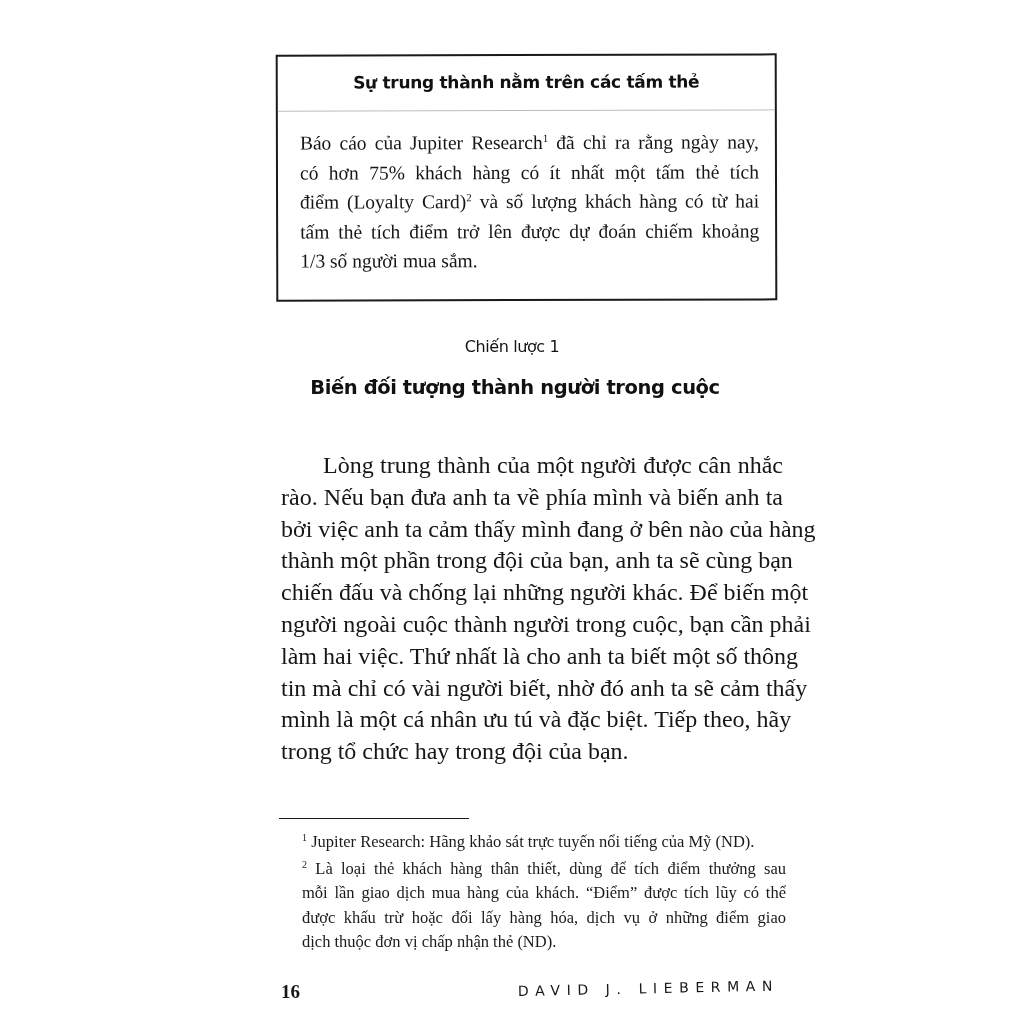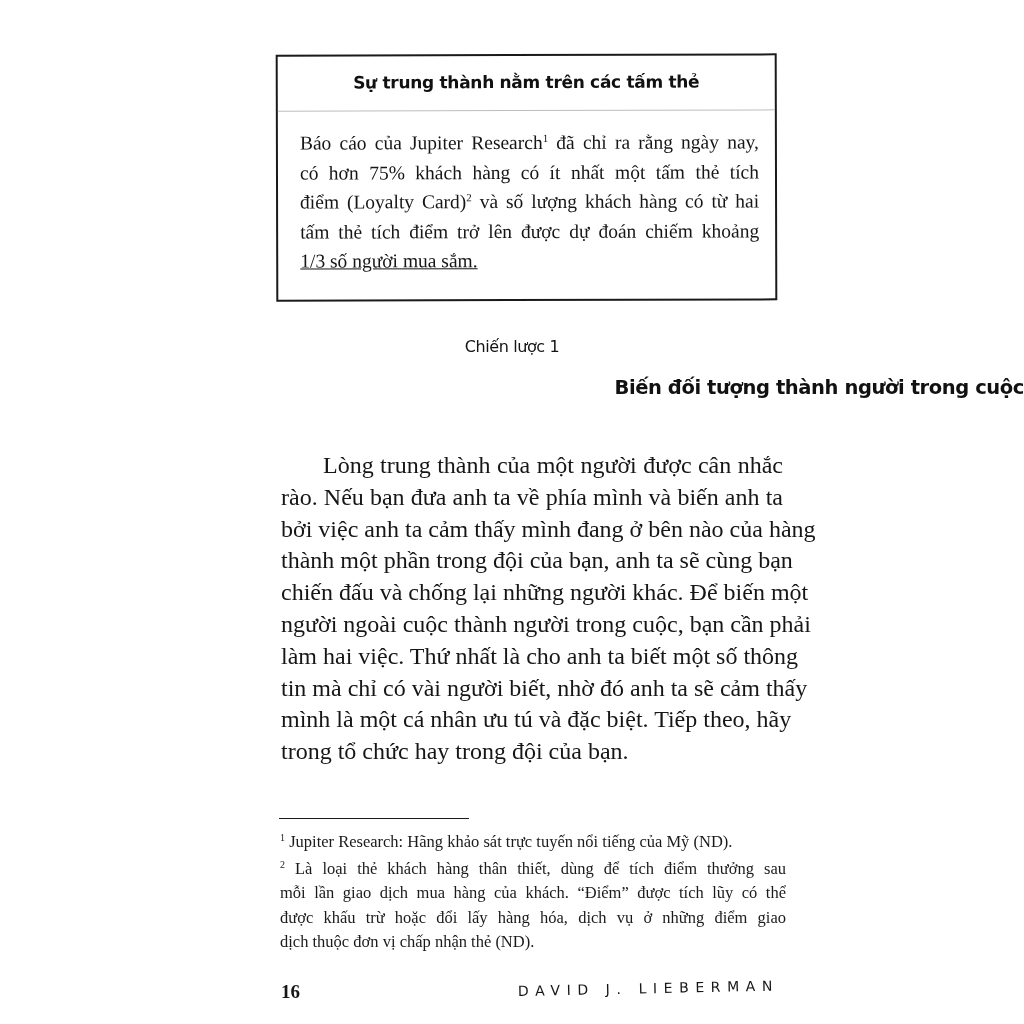--- a/index.html
+++ b/index.html
@@ -57,42 +57,42 @@
       font-size: 19.5px;
       line-height: 29.6px;
       text-align: justify;
       color: #161616;
     }
     .box-body .line {
       display: block;
       white-space: nowrap;
       text-align-last: justify;
     }
-    .box-body .line.last { text-align-last: left; text-decoration: underline; }
+    .box-body .line.last { text-align-last: left; }
     sup {
       font-size: 11px;
       vertical-align: 7px;
       line-height: 0;
     }
     .section-label {
       position: absolute;
       left: 0; right: 0;
       top: 337px;
       text-align: center;
       font-family: "DejaVu Sans", sans-serif;
       font-size: 16px;
       letter-spacing: -0.4px;
       color: #141414;
     }
     .section-title {
       position: absolute;
       left: 0; right: 0;
       top: 376px;
       padding-left: 6px;
-      text-align: right;
+      text-align: center;
       font-family: "DejaVu Sans", sans-serif;
       font-weight: bold;
       font-size: 19.5px;
       letter-spacing: -0.4px;
       color: #111;
     }
     .body-text {
       position: absolute;
       left: 281px;
       width: 502px;
@@ -126,20 +126,21 @@
       font-family: "Liberation Serif", serif;
       font-size: 16.5px;
       line-height: 24.5px;
       color: #1a1a1a;
     }
     .footnotes .line {
       display: block;
       white-space: nowrap;
       text-align: justify;
       text-align-last: justify;
+      margin-left: 22px;
     }
     .footnotes .line.last { text-align-last: left; }
     .footnotes .fn-gap { height: 2px; }
     .footnotes sup { font-size: 10px; vertical-align: 6px; }
     .page-number {
       position: absolute;
       left: 281px;
       top: 981px;
       font-family: "Liberation Serif", serif;
       font-weight: bold;

